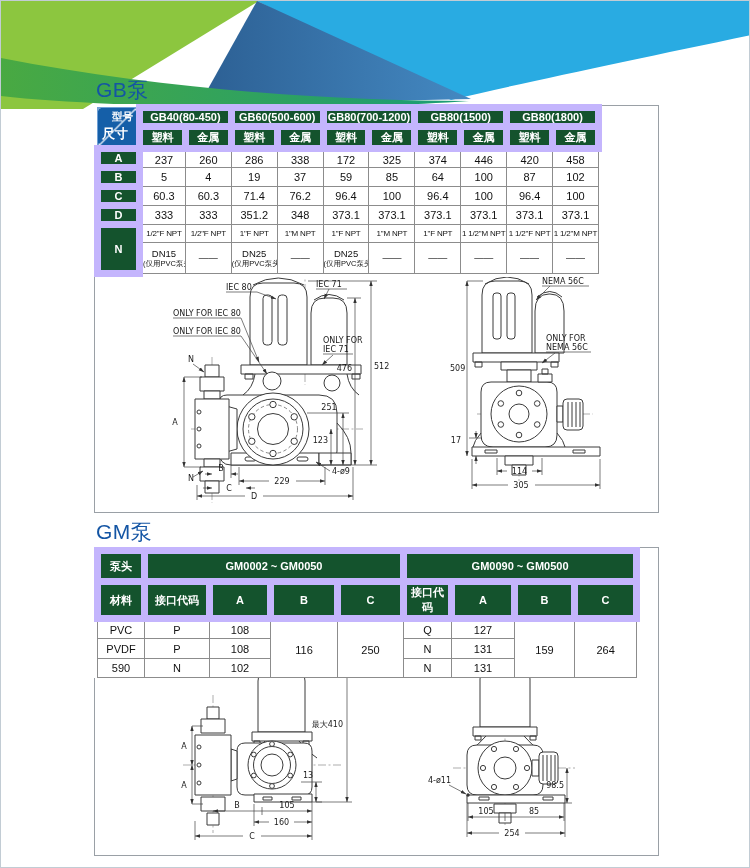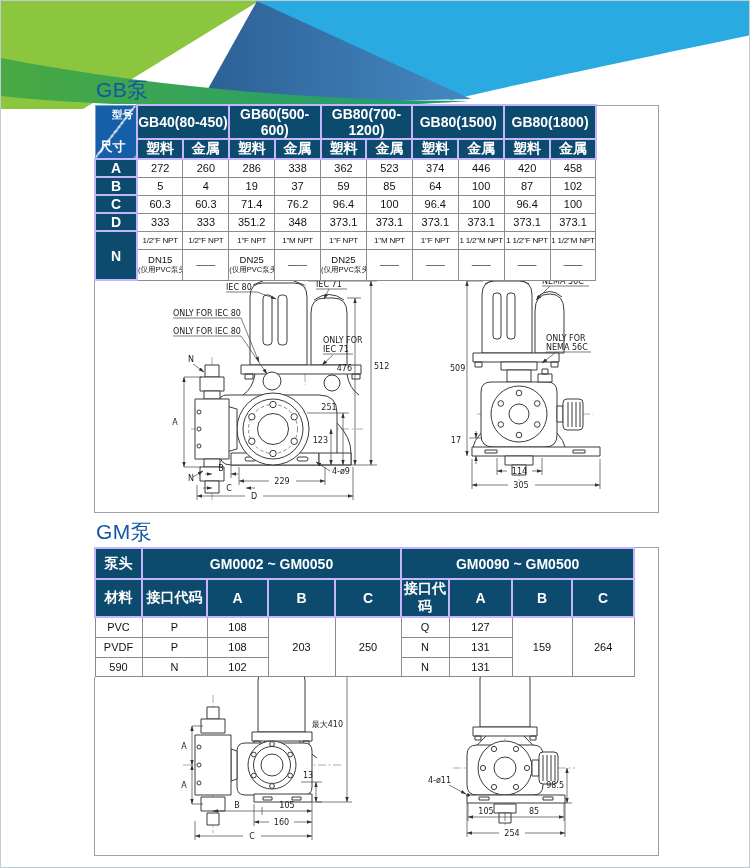--- a/index.html
+++ b/index.html
@@ -4,21 +4,21 @@
 <style>
   html,body{margin:0;padding:0;background:#fff}
   .page{position:relative;width:750px;height:868px;background:#fff;border:1px solid #c2ccd4;
         box-sizing:border-box;overflow:hidden;font-family:"Liberation Sans","DejaVu Sans",sans-serif}
   .deco{position:absolute;top:0;left:0}
   .sec-title{position:absolute;font-size:21px;font-weight:normal;color:#1455A4;letter-spacing:.5px}
   .box{position:absolute;border:1px solid #9aa0a6;background:#fff}
   .dwg{position:absolute}
   table.spec{position:absolute;border-collapse:collapse;table-layout:fixed;background:#fff;border:1px solid #5f6368}
   .spec th,.spec td{padding:0;text-align:center;vertical-align:middle;overflow:hidden}
-  .hc{background:#0c4a6e;color:#fff;border:2px solid #c4b5fd;font-weight:bold;font-size:14px}
+  .hc{background:#14532d;color:#fff;border:7px solid #c4b5fd;font-weight:bold;font-size:11px}
   .vc{border:1px solid #8c8c8c;font-size:11px;color:#111;background:#fff;font-weight:normal}
   .npt{font-size:8px;letter-spacing:-0.2px;white-space:nowrap}
   .dnm{display:block;font-size:9.5px;line-height:1.25}
   .dns{display:block;font-size:7.5px;line-height:1.1;white-space:nowrap}
   .corner{position:relative;border:1px solid #6FA0D6;
     background-color:#155FA8;
     background-image:linear-gradient(to bottom right,rgba(0,0,0,0) 48.6%,rgba(255,255,255,.85) 48.6%,rgba(255,255,255,.85) 51.4%,rgba(0,0,0,0) 51.4%)}
   .corner .ct{position:absolute;top:2px;right:3px;font-size:10.5px;color:#fff;font-weight:bold}
   .corner .cb{position:absolute;bottom:2px;left:4px;font-size:13px;color:#fff;font-weight:bold}
   svg .ol{fill:none;stroke:#3b3b3b;stroke-width:1;stroke-linejoin:round}
@@ -263,26 +263,26 @@
       <th class="hc">金属</th>
       <th class="hc">塑料</th>
       <th class="hc">金属</th>
       <th class="hc">塑料</th>
       <th class="hc">金属</th>
       <th class="hc">塑料</th>
       <th class="hc">金属</th>
     </tr>
     <tr style="height:18px">
       <th class="hc">A</th>
-      <td class="vc">272</td>
+      <td class="vc">237</td>
       <td class="vc">260</td>
       <td class="vc">286</td>
       <td class="vc">338</td>
-      <td class="vc">362</td>
-      <td class="vc">523</td>
+      <td class="vc">172</td>
+      <td class="vc">325</td>
       <td class="vc">374</td>
       <td class="vc">446</td>
       <td class="vc">420</td>
       <td class="vc">458</td>
     </tr>
     <tr style="height:18px">
       <th class="hc">B</th>
       <td class="vc">5</td>
       <td class="vc">4</td>
       <td class="vc">19</td>
@@ -522,21 +522,21 @@
       <th class="hc">C</th>
       <th class="hc">接口代码</th>
       <th class="hc">A</th>
       <th class="hc">B</th>
       <th class="hc">C</th>
     </tr>
     <tr style="height:20px">
       <td class="vc">PVC</td>
       <td class="vc">P</td>
       <td class="vc">108</td>
-      <td class="vc" rowspan="3">203</td>
+      <td class="vc" rowspan="3">116</td>
       <td class="vc" rowspan="3">250</td>
       <td class="vc">Q</td>
       <td class="vc">127</td>
       <td class="vc" rowspan="3">159</td>
       <td class="vc" rowspan="3">264</td>
     </tr>
     <tr style="height:20px">
       <td class="vc">PVDF</td>
       <td class="vc">P</td>
       <td class="vc">108</td>

